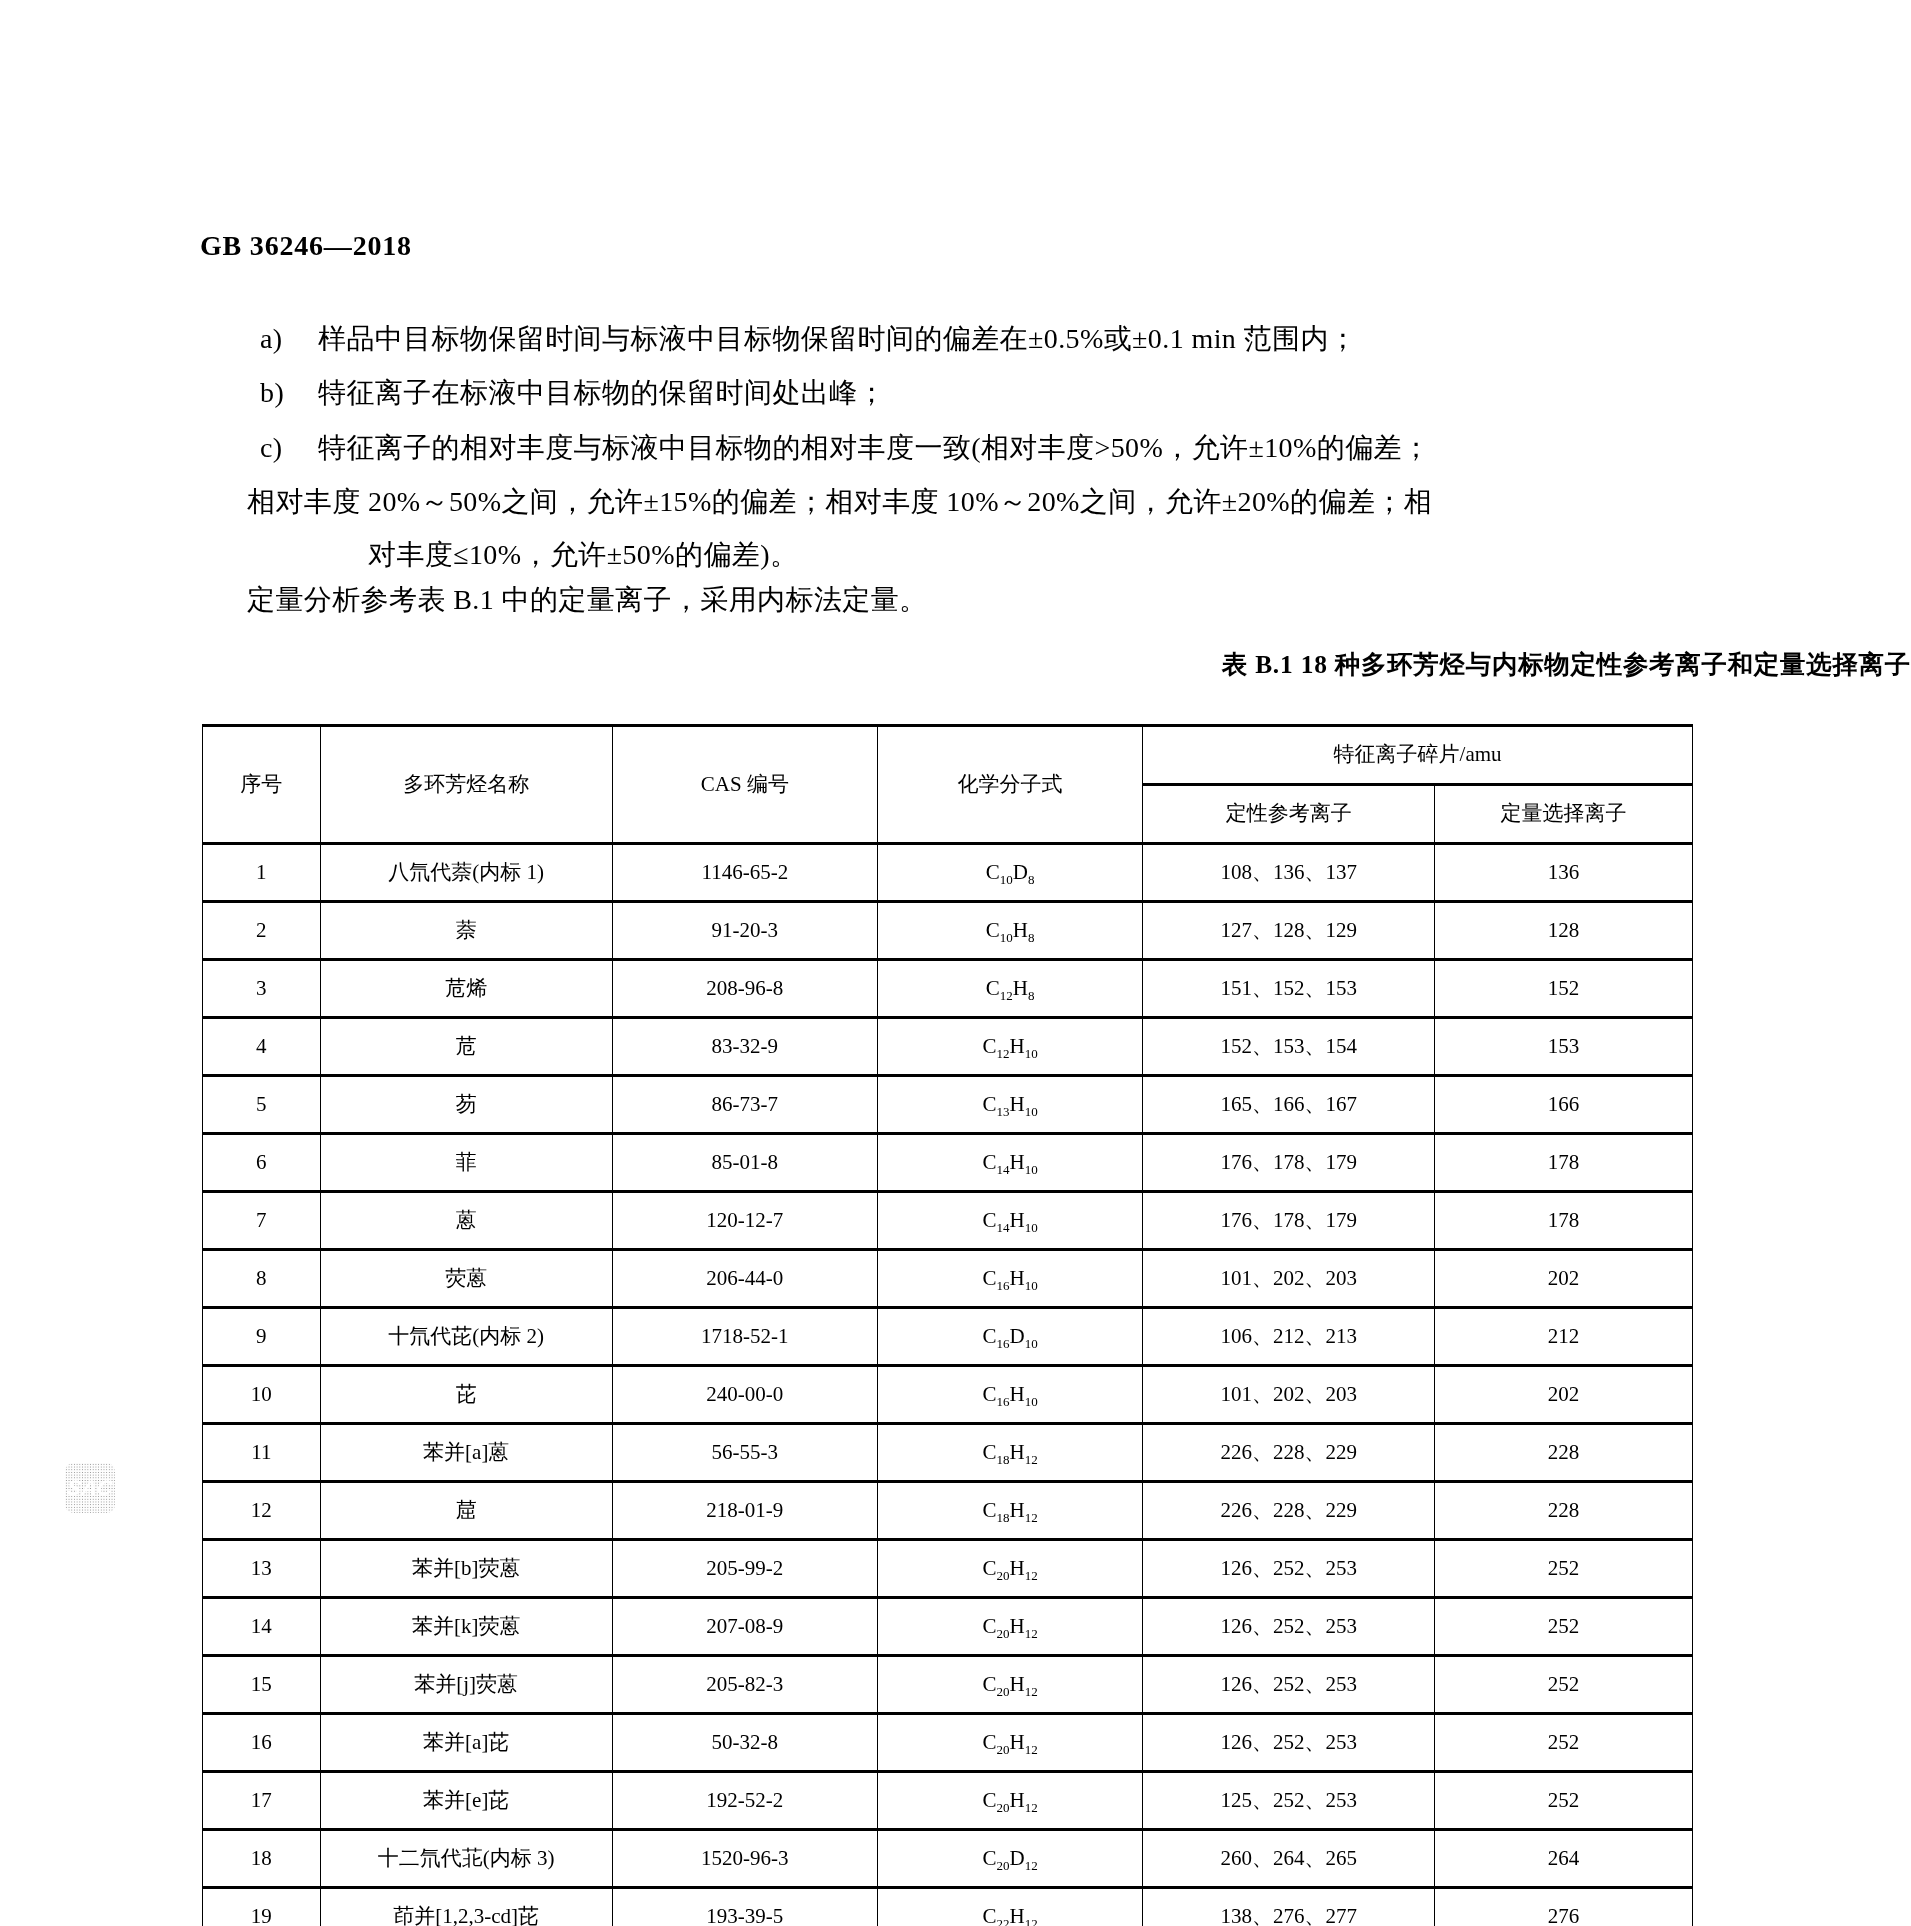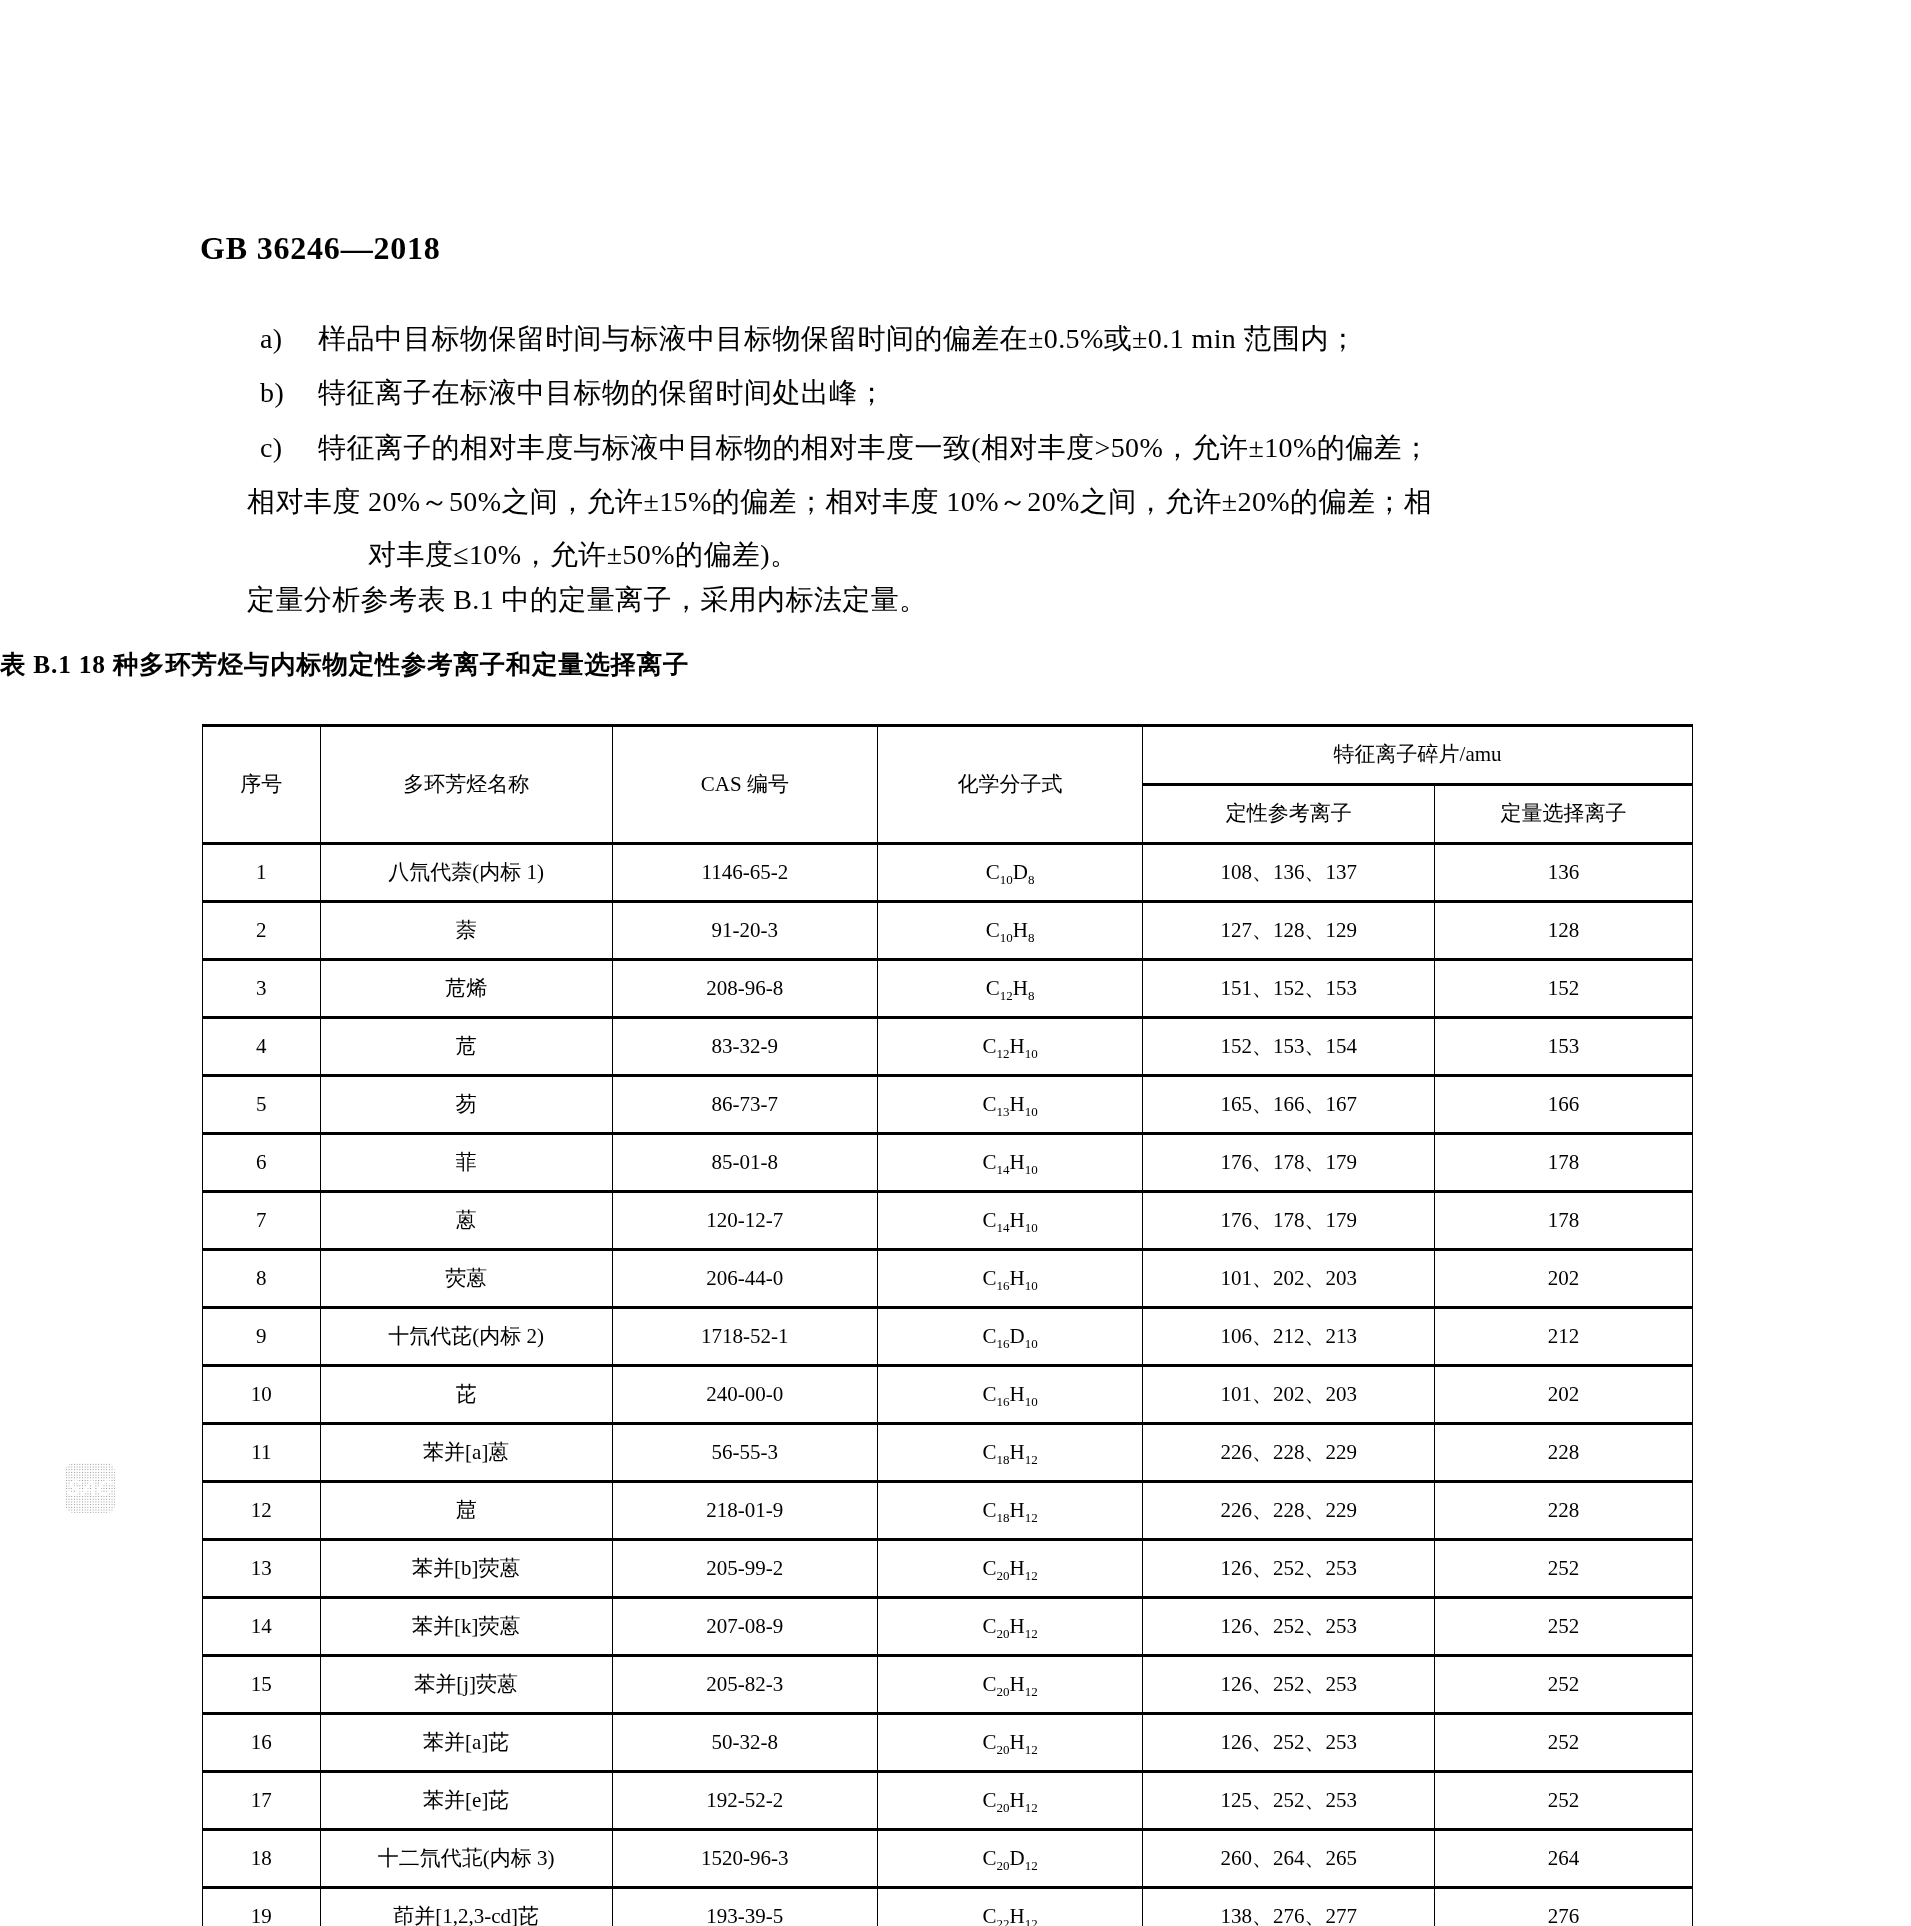--- a/index.html
+++ b/index.html
@@ -1,25 +1,25 @@
 <!DOCTYPE html>
 <html style="font-size:6.2px"><head>
 <meta charset="utf-8">
 <style>
   html,body{margin:0;padding:0;background:#ffffff;}
   body{width:1911px;height:2703px;position:relative;overflow:hidden;
        font-family:"Liberation Serif","DejaVu Serif",serif;color:#000;}
   .page{position:absolute;inset:0;background:#fff;}
 
-  .doc-header{position:absolute;left:200px;top:230px;font-size:32px;font-weight:bold;letter-spacing:0.8px;}
+  .doc-header{position:absolute;left:200px;top:230px;font-size:28px;font-weight:bold;letter-spacing:0.8px;}
 
   .intro-line{position:absolute;font-size:28px;white-space:nowrap;letter-spacing:0.4px;}
   .marker{display:inline-block;width:58px;}
 
-  .table-title{position:absolute;left:0;top:648px;width:100%;text-align:left;
+  .table-title{position:absolute;left:0;top:648px;width:100%;text-align:right;
                font-size:25.4px;font-weight:bold;letter-spacing:0.8px;}
 
   .ion-table{position:absolute;left:202px;top:724px;width:1491px;
              border-collapse:collapse;table-layout:fixed;font-size:21px;}
   .ion-table th,.ion-table td{
       border-left:1.2px solid #000;border-right:1.2px solid #000;
       border-top:3.9px solid #000;border-bottom:3.9px solid #000;
       text-align:center;vertical-align:middle;padding:0 3.9px;
       font-weight:normal;line-height:1.2;overflow:hidden;}
   .ion-table thead tr{height:59px;}

